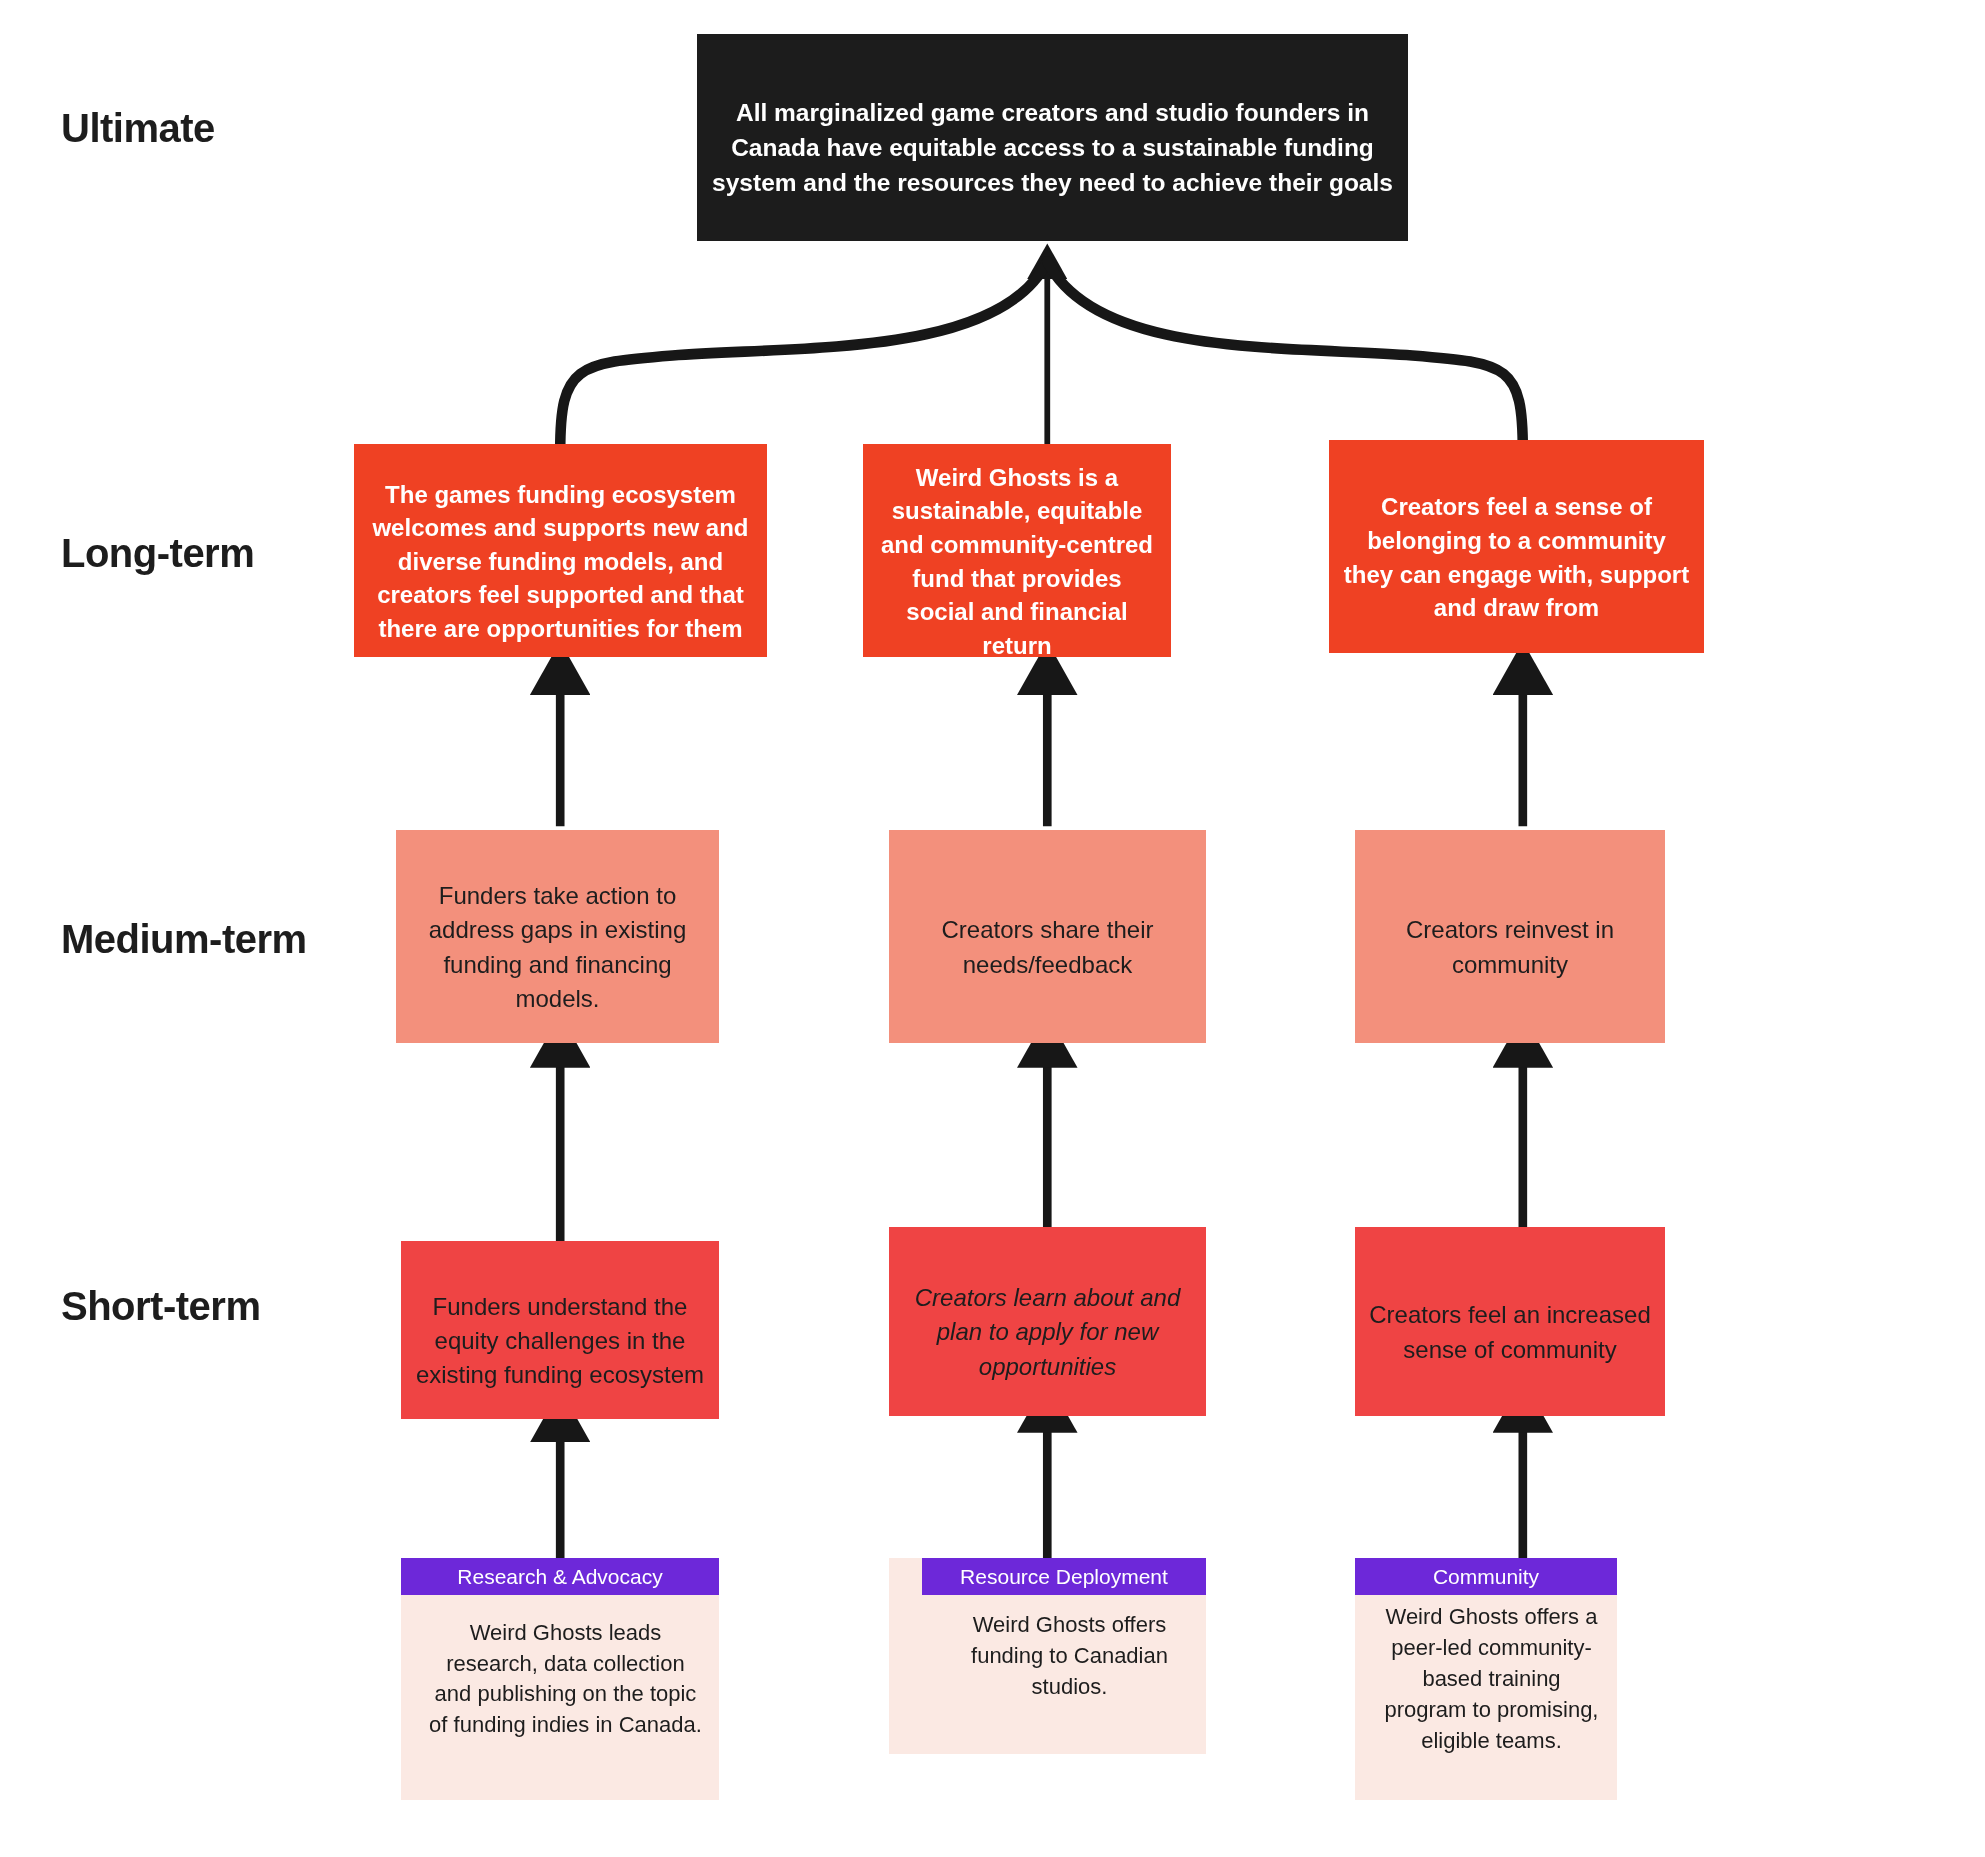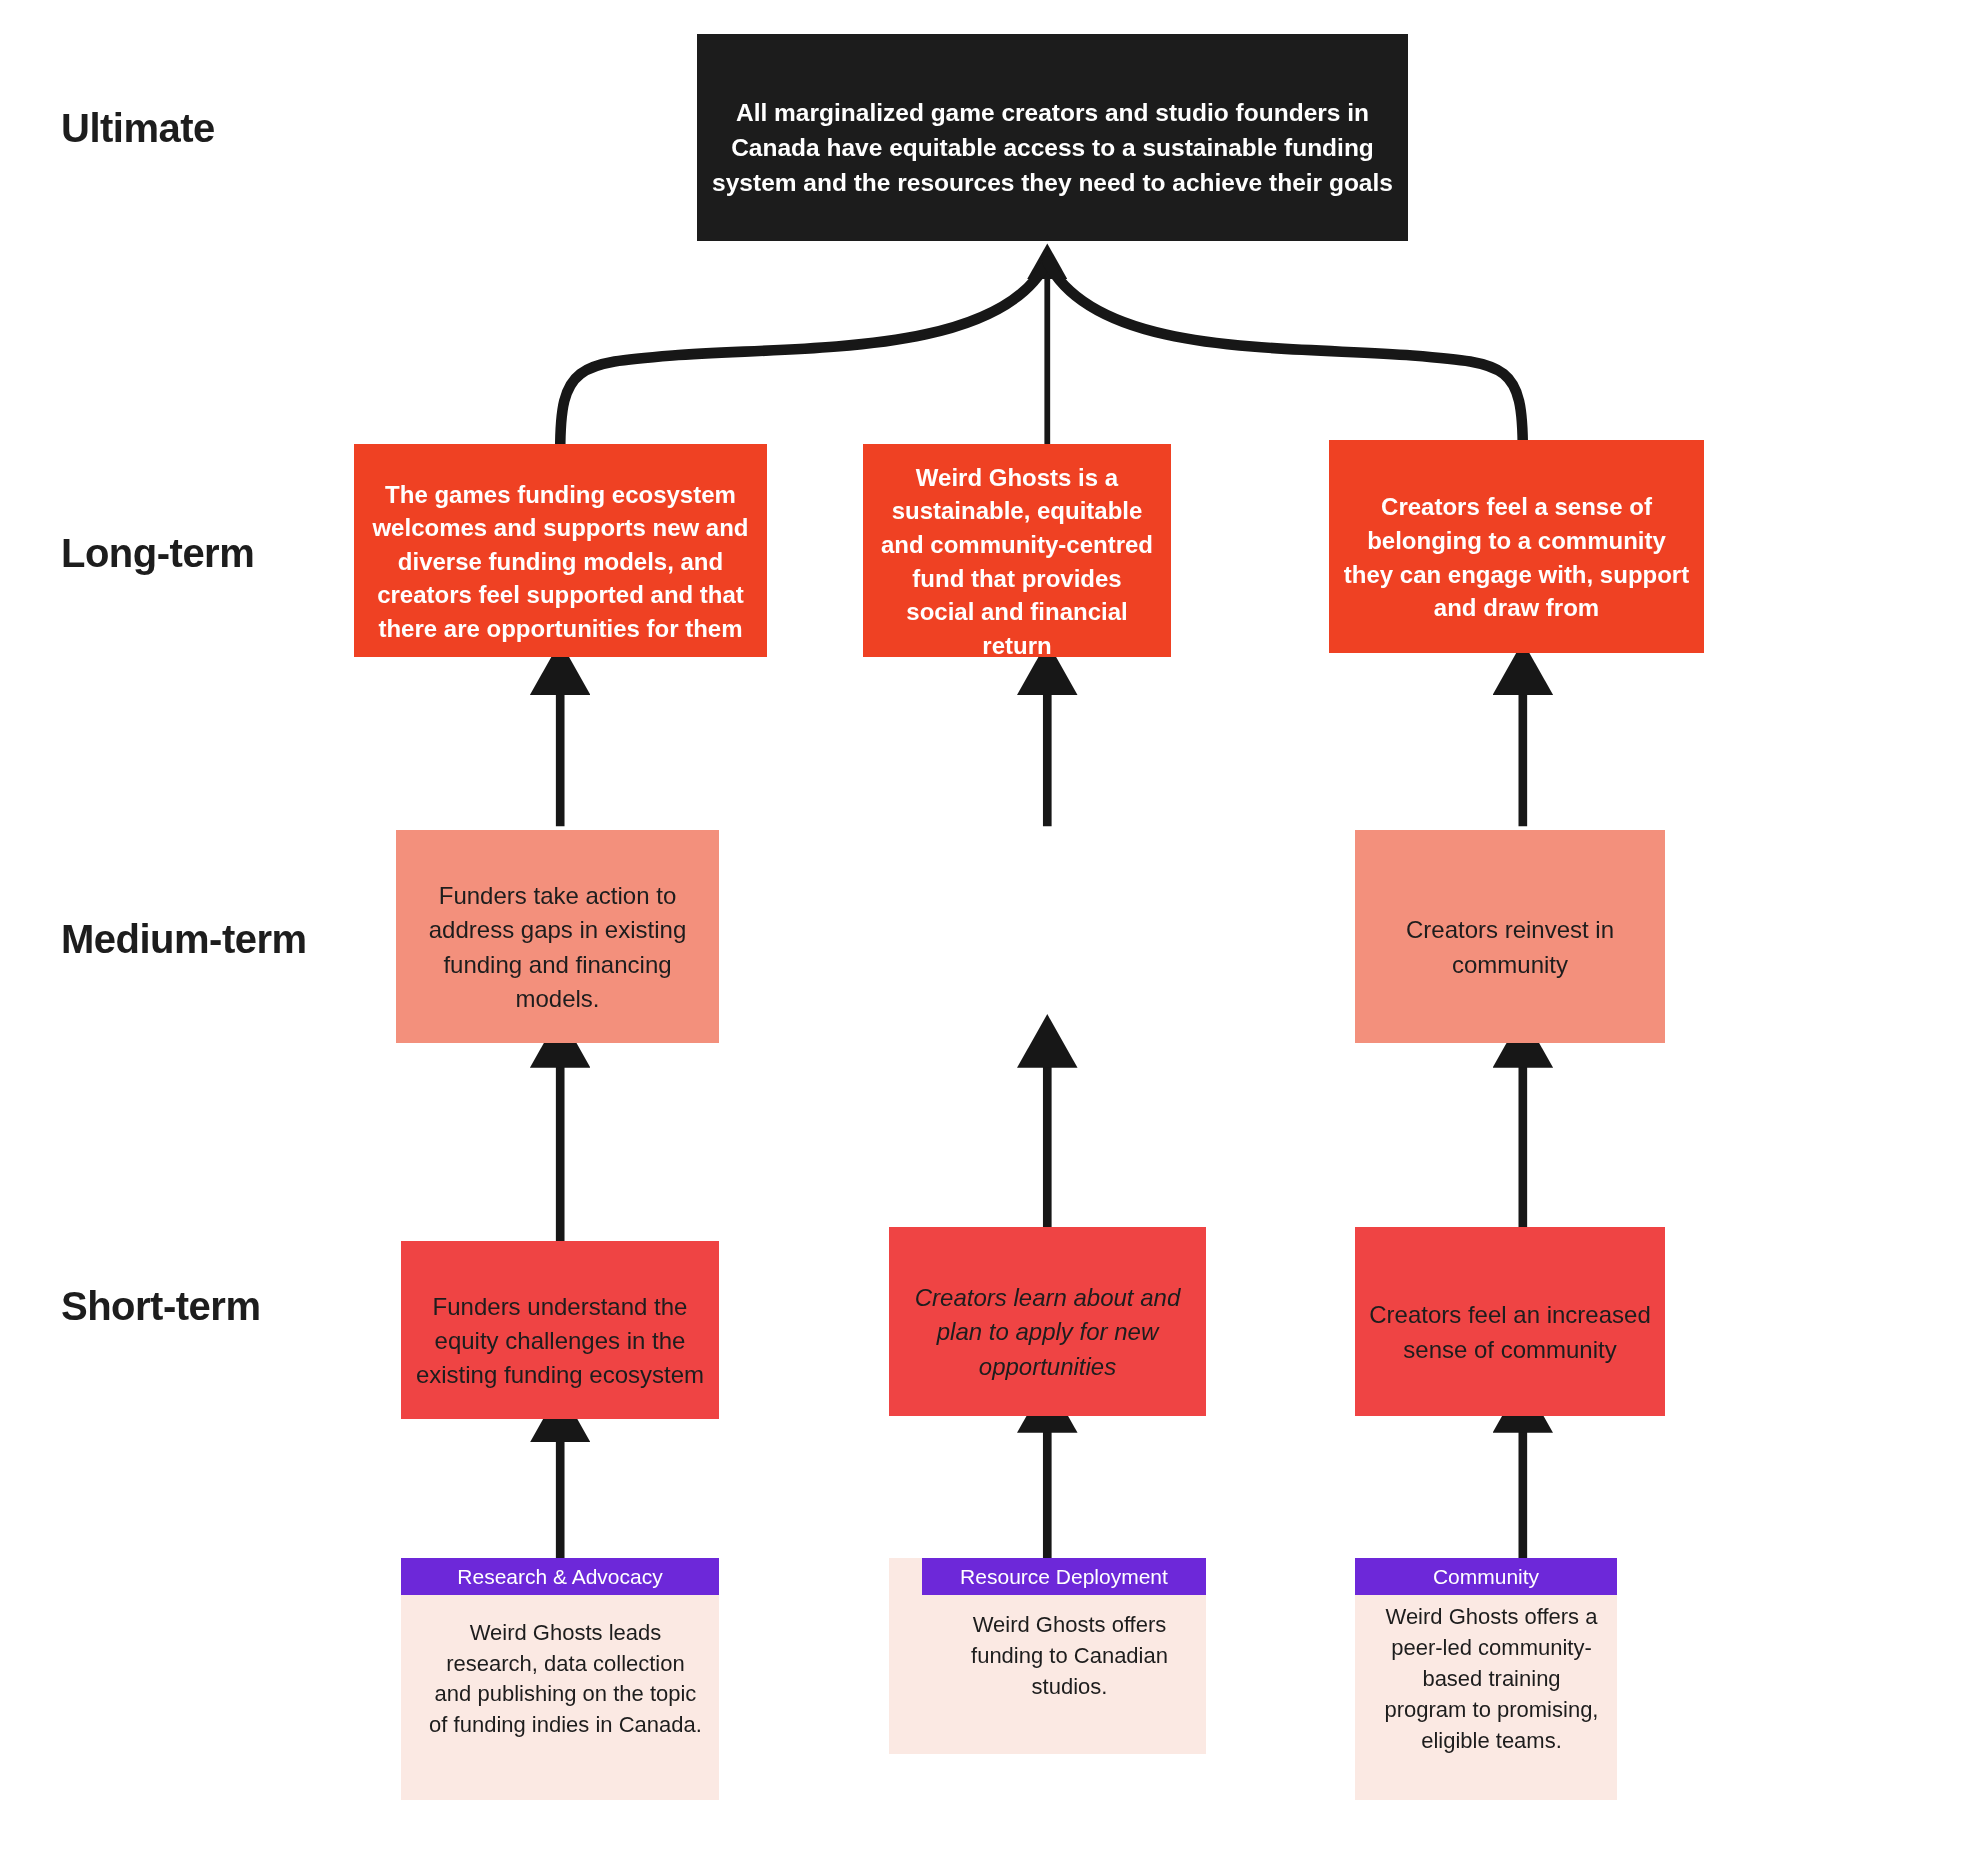--- a/index.html
+++ b/index.html
@@ -169,20 +169,23 @@
   <div class="node node-long" style="left:863px;top:444px;width:308px;height:213px;">
     <span class="txt">Weird Ghosts is a sustainable, equitable and community-centred fund that provides social and financial return</span>
   </div>
   <div class="node node-long" style="left:1329px;top:440px;width:375px;height:213px;">
     <span class="txt">Creators feel a sense of belonging to a community they can engage with, support and draw from</span>
   </div>
 
   <div class="node node-medium" style="left:396px;top:830px;width:323px;height:213px;">
     <span class="txt">Funders take action to address gaps in existing funding and financing models.</span>
   </div>
+  <div class="node node-medium" style="left:889px;top:830px;width:317px;height:213px;">
+    <span class="txt">Creators share their needs/feedback</span>
+  </div>
   <div class="node node-medium" style="left:1355px;top:830px;width:310px;height:213px;">
     <span class="txt">Creators reinvest in community</span>
   </div>
 
   <div class="node node-short" style="left:401px;top:1241px;width:318px;height:178px;">
     <span class="txt">Funders understand the equity challenges in the existing funding ecosystem</span>
   </div>
   <div class="node node-short" style="left:889px;top:1227px;width:317px;height:189px;font-style:italic;">
     <span class="txt">Creators learn about and plan to apply for new opportunities</span>
   </div>

